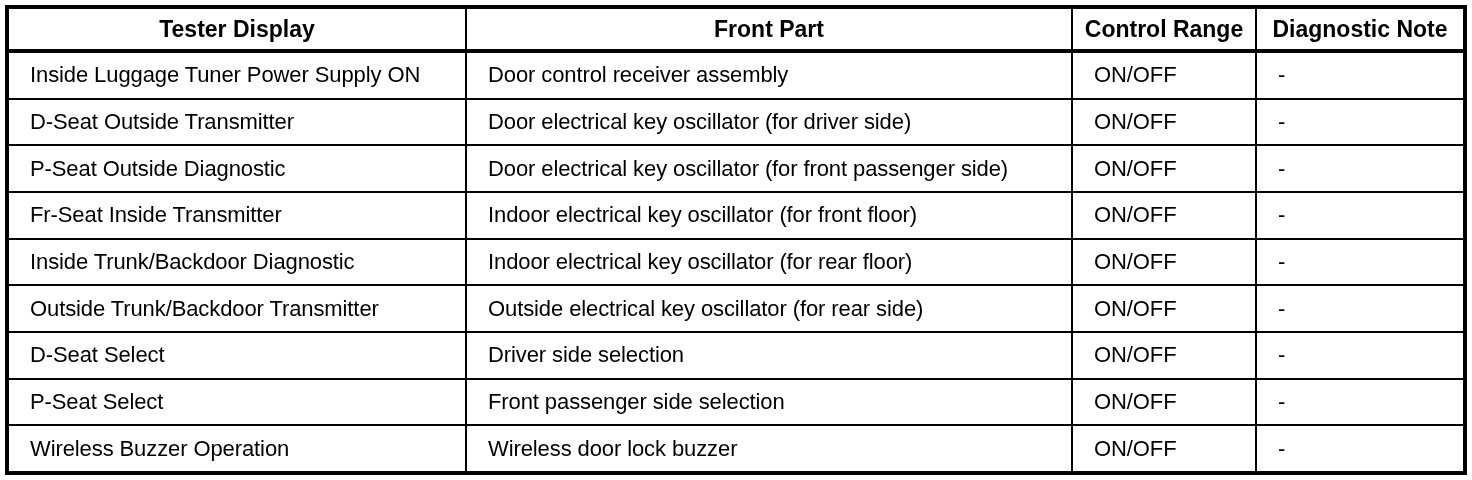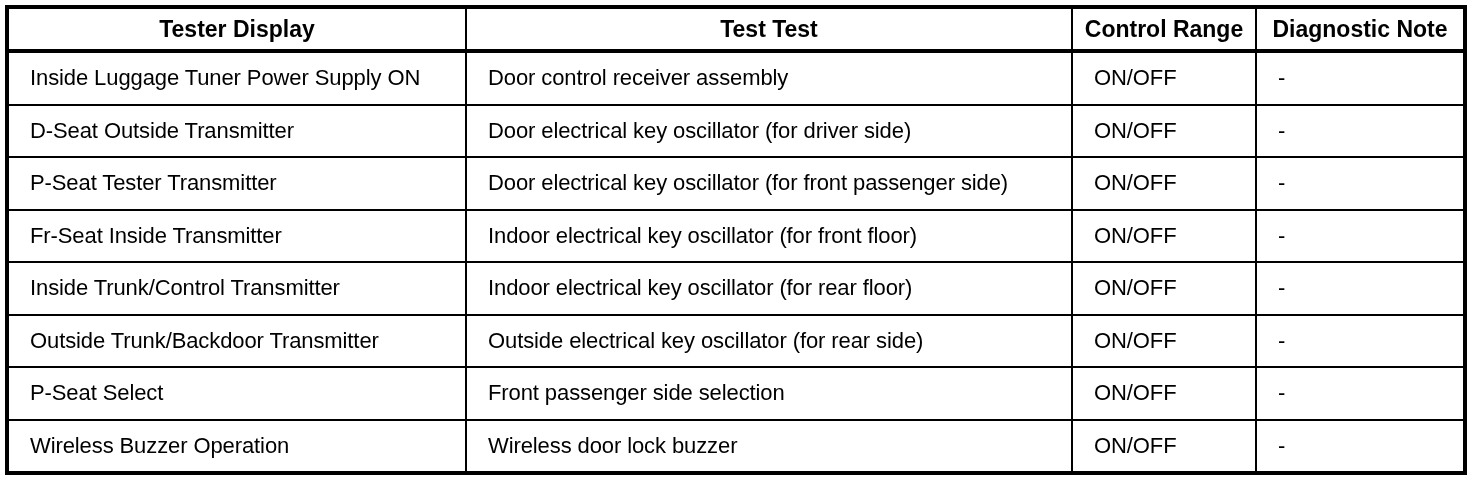--- a/index.html
+++ b/index.html
@@ -89,59 +89,65 @@
   <table class="spec-table">
     <colgroup>
       <col class="col-tester">
       <col class="col-part">
       <col class="col-range">
       <col class="col-note">
     </colgroup>
     <thead>
       <tr class="header-row">
         <th>Tester Display</th>
-        <th>Test Test</th>
+        <th>Front Part</th>
         <th>Control Range</th>
         <th>Diagnostic Note</th>
       </tr>
     </thead>
     <tbody id="table-body">
         <tr class="data-row">
           <td class="cell-tester">Inside Luggage Tuner Power Supply ON</td>
           <td class="cell-part">Door control receiver assembly</td>
           <td class="cell-range">ON/OFF</td>
           <td class="cell-note">-</td>
         </tr>
         <tr class="data-row">
           <td class="cell-tester">D-Seat Outside Transmitter</td>
           <td class="cell-part">Door electrical key oscillator (for driver side)</td>
           <td class="cell-range">ON/OFF</td>
           <td class="cell-note">-</td>
         </tr>
         <tr class="data-row">
-          <td class="cell-tester">P-Seat Tester Transmitter</td>
+          <td class="cell-tester">P-Seat Outside Diagnostic</td>
           <td class="cell-part">Door electrical key oscillator (for front passenger side)</td>
           <td class="cell-range">ON/OFF</td>
           <td class="cell-note">-</td>
         </tr>
         <tr class="data-row">
           <td class="cell-tester">Fr-Seat Inside Transmitter</td>
           <td class="cell-part">Indoor electrical key oscillator (for front floor)</td>
           <td class="cell-range">ON/OFF</td>
           <td class="cell-note">-</td>
         </tr>
         <tr class="data-row">
-          <td class="cell-tester">Inside Trunk/Control Transmitter</td>
+          <td class="cell-tester">Inside Trunk/Backdoor Diagnostic</td>
           <td class="cell-part">Indoor electrical key oscillator (for rear floor)</td>
           <td class="cell-range">ON/OFF</td>
           <td class="cell-note">-</td>
         </tr>
         <tr class="data-row">
           <td class="cell-tester">Outside Trunk/Backdoor Transmitter</td>
           <td class="cell-part">Outside electrical key oscillator (for rear side)</td>
+          <td class="cell-range">ON/OFF</td>
+          <td class="cell-note">-</td>
+        </tr>
+        <tr class="data-row">
+          <td class="cell-tester">D-Seat Select</td>
+          <td class="cell-part">Driver side selection</td>
           <td class="cell-range">ON/OFF</td>
           <td class="cell-note">-</td>
         </tr>
         <tr class="data-row">
           <td class="cell-tester">P-Seat Select</td>
           <td class="cell-part">Front passenger side selection</td>
           <td class="cell-range">ON/OFF</td>
           <td class="cell-note">-</td>
         </tr>
         <tr class="data-row">

